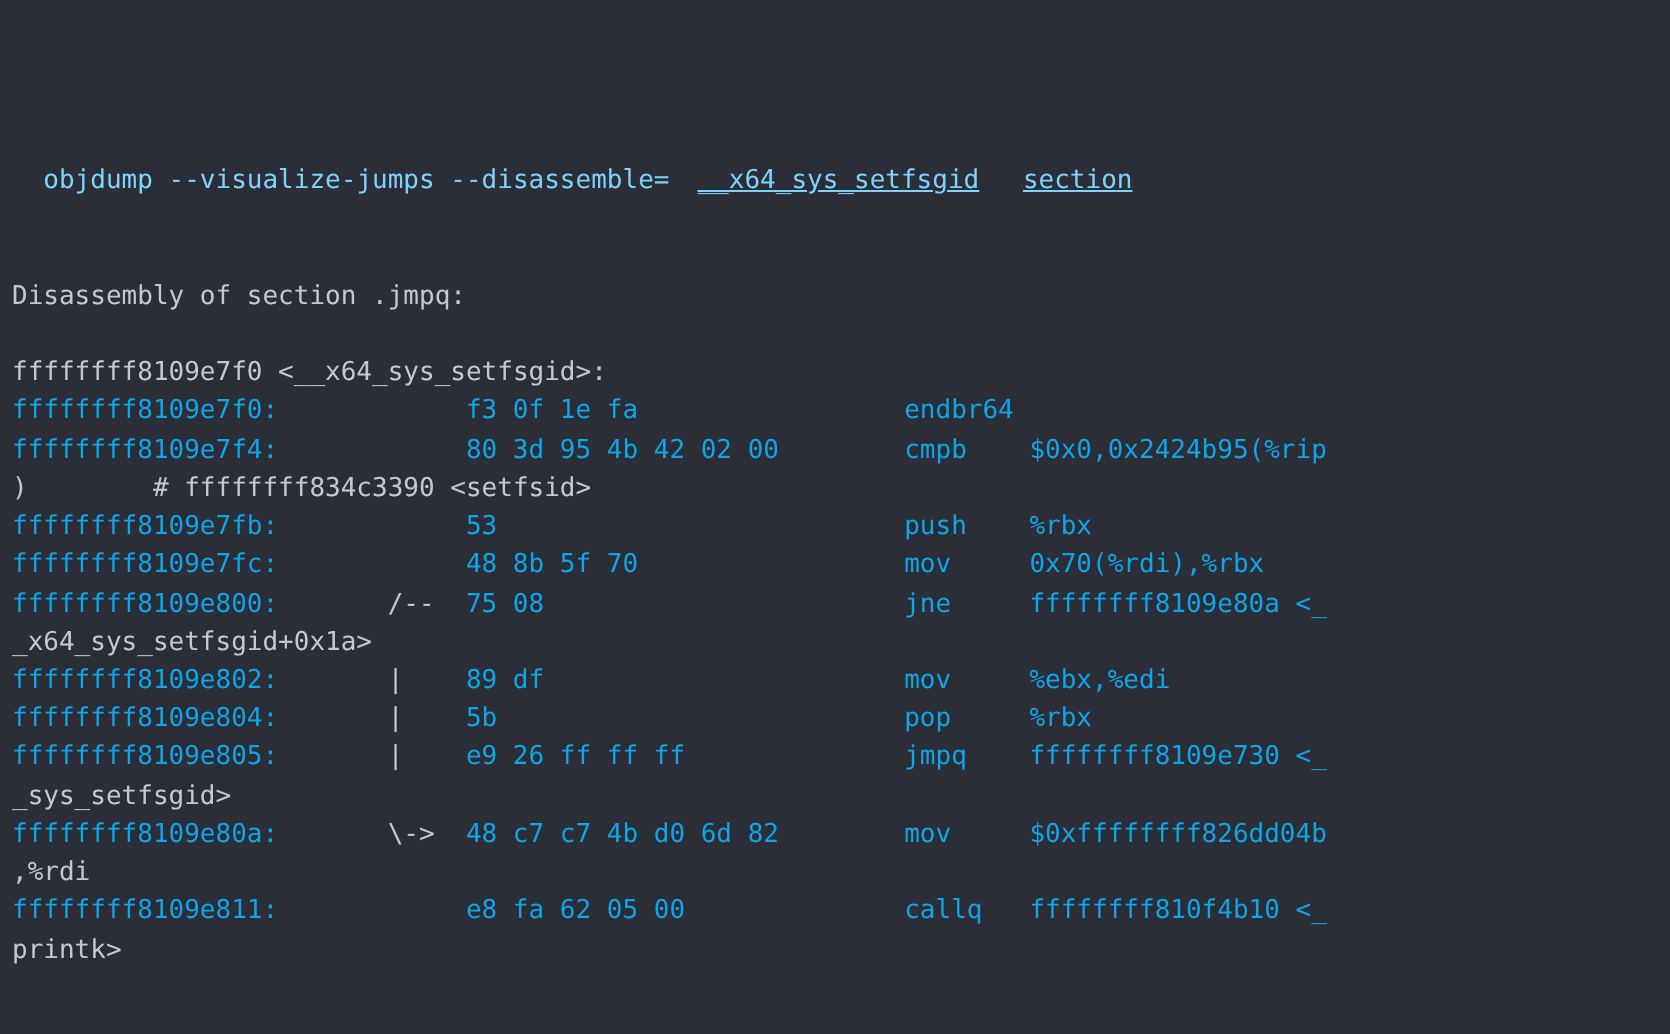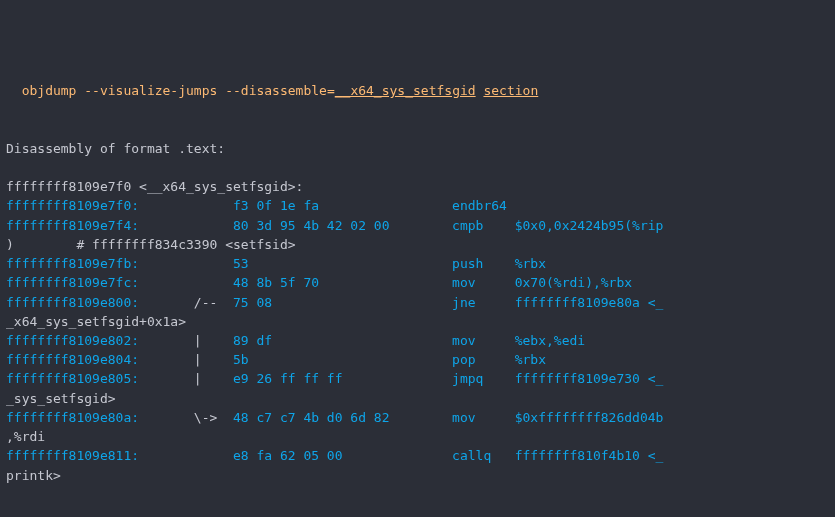--- a/index.html
+++ b/index.html
@@ -8,35 +8,35 @@
     color: #c6c8d1;
     font-family: "DejaVu Sans Mono", "Consolas", monospace;
     font-size: 13px;
     line-height: 1.48;
     padding: 4px 6px;
     width: 835px;
     height: 517px;
     overflow: hidden;
     white-space: pre;
   }
-  .cmd { color: #fdba74; }
-  .underline { text-decoration: underline; }
+  .cmd { color: #7dd3fc; }
+  .underline { text-decoration: underline; margin-left: 14px; }
   .addr, .hex, .mnemonic, .operand, .text { color: #0ea5e9; }
   .row { }
   .col-addr { display: inline-block; width: 17ch; }
   .col-hex  { display: inline-block; width: 7ch; }
   .col-jmp  { display: inline-block; width: 5ch; }
   .col-bytes{ display: inline-block; width: 28ch; }
   .col-mn   { display: inline-block; width: 8ch; }
   .col-op   { display: inline; }
 </style>
 </head>
 <body>
 
 
 
 <div id="root"><div>  <span class="cmd">objdump --visualize-jumps --disassemble=</span><span class="cmd underline">__x64_sys_setfsgid</span><span class="cmd"> </span><span class="cmd underline">section</span></div>
 
-<div>Disassembly of format .text:</div>
+<div>Disassembly of section .jmpq:</div>
 <div>ffffffff8109e7f0 &lt;__x64_sys_setfsgid&gt;:</div><div class="row"><span class="col-addr addr">ffffffff8109e7f0:</span><span class="col-hex hex"></span><span class="col-jmp"></span><span class="col-bytes hex">f3 0f 1e fa</span><span class="col-mn mnemonic">endbr64</span><span class="col-op operand"></span></div><div class="row"><span class="col-addr addr">ffffffff8109e7f4:</span><span class="col-hex hex"></span><span class="col-jmp"></span><span class="col-bytes hex">80 3d 95 4b 42 02 00</span><span class="col-mn mnemonic">cmpb</span><span class="col-op operand">$0x0,0x2424b95(%rip</span></div><div>)        # ffffffff834c3390 &lt;setfsid&gt;</div><div class="row"><span class="col-addr addr">ffffffff8109e7fb:</span><span class="col-hex hex"></span><span class="col-jmp"></span><span class="col-bytes hex">53</span><span class="col-mn mnemonic">push</span><span class="col-op operand">%rbx</span></div><div class="row"><span class="col-addr addr">ffffffff8109e7fc:</span><span class="col-hex hex"></span><span class="col-jmp"></span><span class="col-bytes hex">48 8b 5f 70</span><span class="col-mn mnemonic">mov</span><span class="col-op operand">0x70(%rdi),%rbx</span></div><div class="row"><span class="col-addr addr">ffffffff8109e800:</span><span class="col-hex hex"></span><span class="col-jmp">/-- </span><span class="col-bytes hex">75 08</span><span class="col-mn mnemonic">jne</span><span class="col-op operand">ffffffff8109e80a &lt;_</span></div><div>_x64_sys_setfsgid+0x1a&gt;</div><div class="row"><span class="col-addr addr">ffffffff8109e802:</span><span class="col-hex hex"></span><span class="col-jmp">|   </span><span class="col-bytes hex">89 df</span><span class="col-mn mnemonic">mov</span><span class="col-op operand">%ebx,%edi</span></div><div class="row"><span class="col-addr addr">ffffffff8109e804:</span><span class="col-hex hex"></span><span class="col-jmp">|   </span><span class="col-bytes hex">5b</span><span class="col-mn mnemonic">pop</span><span class="col-op operand">%rbx</span></div><div class="row"><span class="col-addr addr">ffffffff8109e805:</span><span class="col-hex hex"></span><span class="col-jmp">|   </span><span class="col-bytes hex">e9 26 ff ff ff</span><span class="col-mn mnemonic">jmpq</span><span class="col-op operand">ffffffff8109e730 &lt;_</span></div><div>_sys_setfsgid&gt;</div><div class="row"><span class="col-addr addr">ffffffff8109e80a:</span><span class="col-hex hex"></span><span class="col-jmp">\-&gt; </span><span class="col-bytes hex">48 c7 c7 4b d0 6d 82</span><span class="col-mn mnemonic">mov</span><span class="col-op operand">$0xffffffff826dd04b</span></div><div>,%rdi</div><div class="row"><span class="col-addr addr">ffffffff8109e811:</span><span class="col-hex hex"></span><span class="col-jmp"></span><span class="col-bytes hex">e8 fa 62 05 00</span><span class="col-mn mnemonic">callq</span><span class="col-op operand">ffffffff810f4b10 &lt;_</span></div><div>printk&gt;</div></div>
 
 
 
 
 </body></html>

